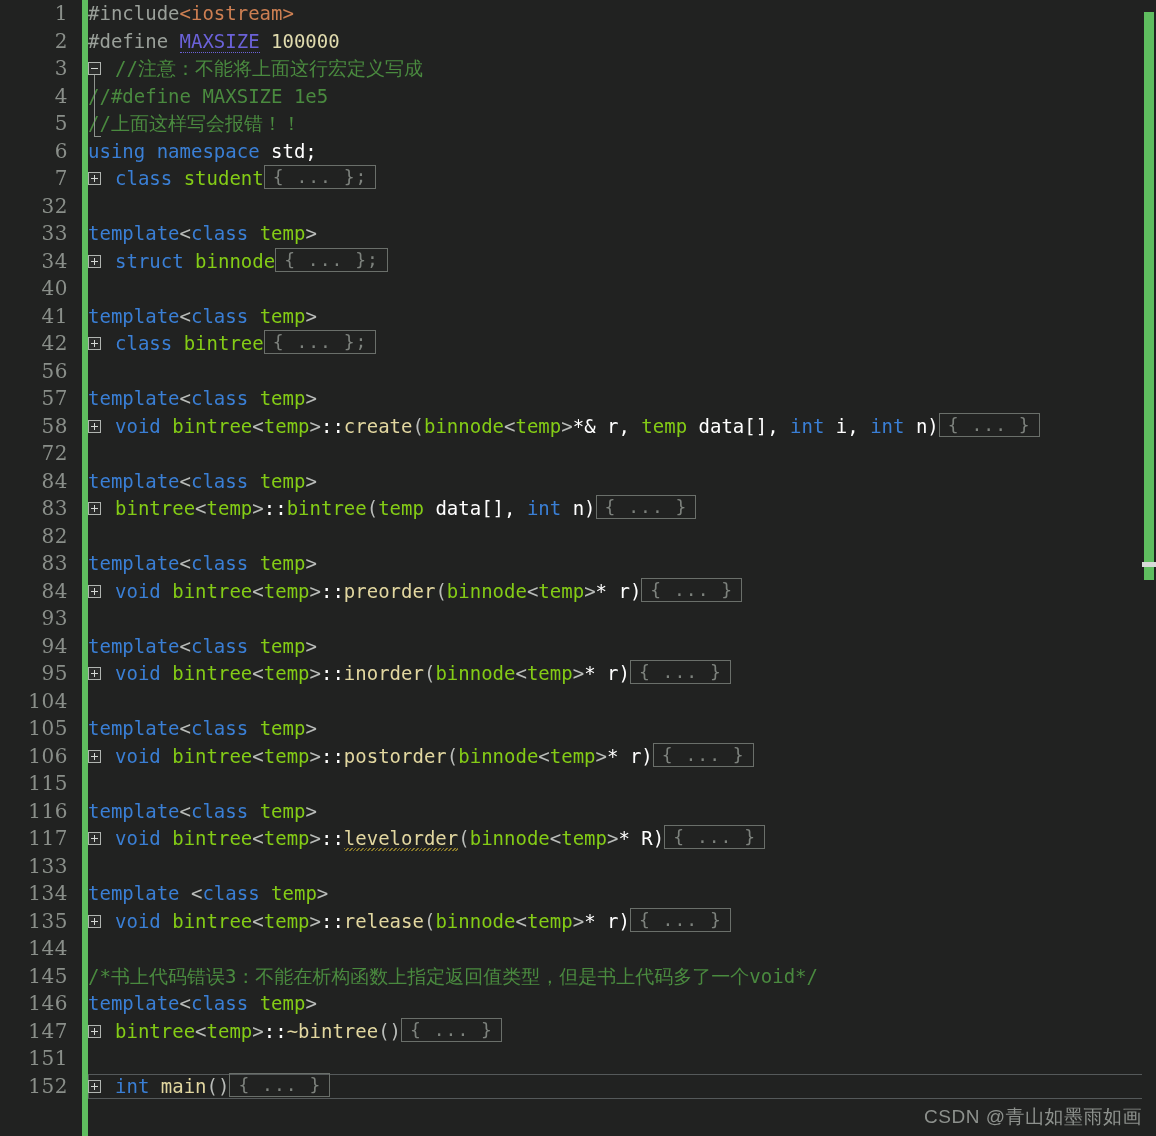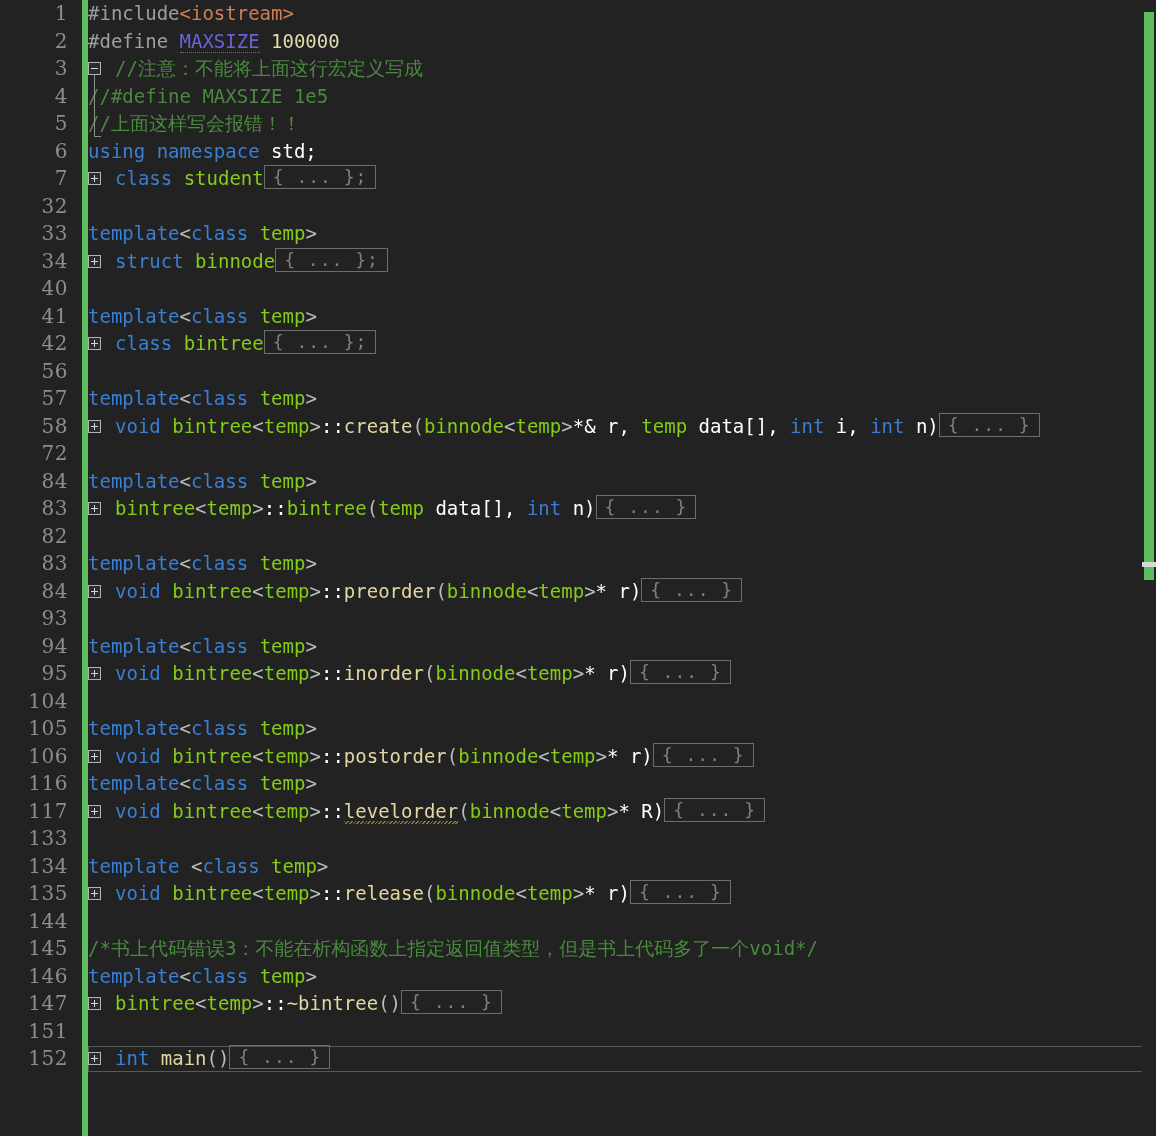--- a/index.html
+++ b/index.html
@@ -322,20 +322,24 @@
       <div class="row">
         <span class="lineno">105</span>
         <span class="code"><span class="kw">template</span><span class="op">&lt;</span><span class="kw">class</span><span class="plain"> </span><span class="type">temp</span><span class="op">&gt;</span></span>
       </div>
       <div class="row has-mark">
         <span class="lineno">106</span>
         <span class="fmark plus"></span>
         <span class="code"><span class="kw">void</span><span class="plain"> </span><span class="type">bintree</span><span class="op">&lt;</span><span class="type">temp</span><span class="op">&gt;</span><span class="plain">::</span><span class="fn">postorder</span><span class="op">(</span><span class="type">binnode</span><span class="op">&lt;</span><span class="type">temp</span><span class="op">&gt;</span><span class="plain">* r)</span><span class="fold">{ ... }</span></span>
       </div>
       <div class="row">
+        <span class="lineno">115</span>
+        <span class="code"></span>
+      </div>
+      <div class="row">
         <span class="lineno">116</span>
         <span class="code"><span class="kw">template</span><span class="op">&lt;</span><span class="kw">class</span><span class="plain"> </span><span class="type">temp</span><span class="op">&gt;</span></span>
       </div>
       <div class="row has-mark">
         <span class="lineno">117</span>
         <span class="fmark plus"></span>
         <span class="code"><span class="kw">void</span><span class="plain"> </span><span class="type">bintree</span><span class="op">&lt;</span><span class="type">temp</span><span class="op">&gt;</span><span class="plain">::</span><span class="fn spell">levelorder</span><span class="op">(</span><span class="type">binnode</span><span class="op">&lt;</span><span class="type">temp</span><span class="op">&gt;</span><span class="plain">* R)</span><span class="fold">{ ... }</span></span>
       </div>
       <div class="row">
         <span class="lineno">133</span>
@@ -377,13 +381,14 @@
         <span class="code"><span class="kw">int</span><span class="plain"> </span><span class="fn">main</span><span class="op">()</span><span class="fold">{ ... }</span></span>
       </div>
       <div class="foldbar" style="top: 75px; height: 62px;"></div>
     </div>
 
   <div class="scroll-track">
     <div class="scroll-thumb"></div>
     <div class="scroll-mark"></div>
   </div>
 
+  <div class="watermark">CSDN @青山如墨雨如画</div>
 </div>
 
 </body></html>

